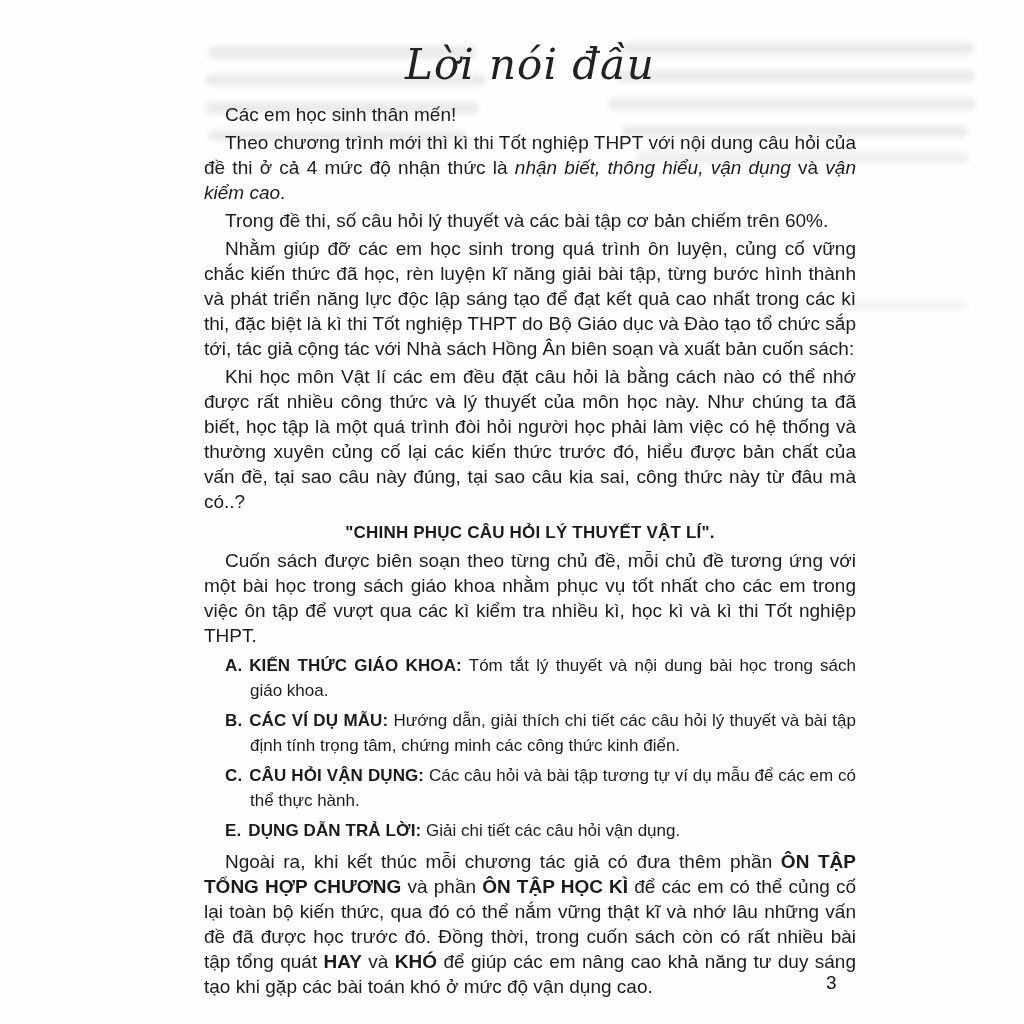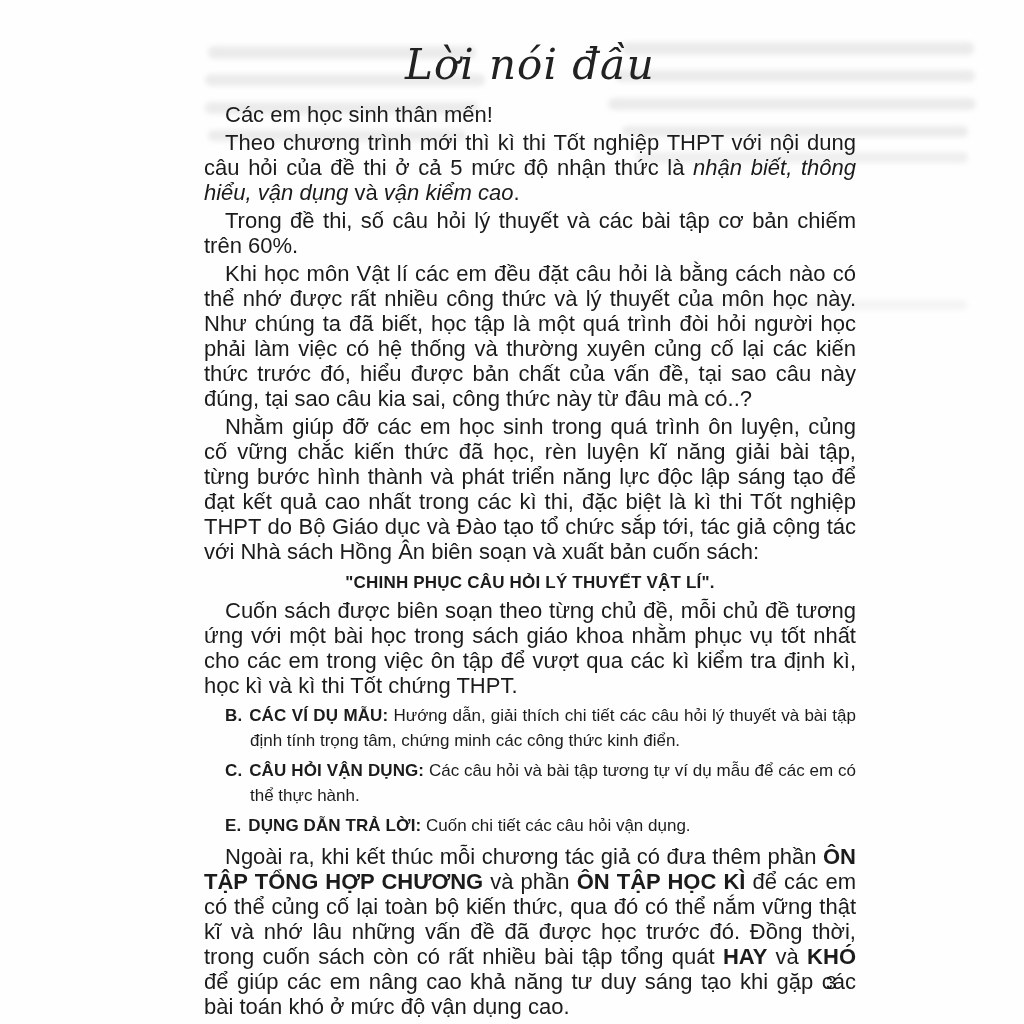--- a/index.html
+++ b/index.html
@@ -48,21 +48,21 @@
     font-style: italic;
     font-weight: 400;
     font-size: 42px;
     line-height: 58px;
     letter-spacing: 1px;
     text-align: center;
     color: #222;
     margin: 0 0 8px 0;
   }
   .para {
-    font-size: 22px;
+    font-size: 19px;
     line-height: 25px;
     text-align: justify;
     text-indent: 21px;
     margin: 3px 0 0 0;
   }
   .para i { }
   .book-title {
     font-size: 17px;
     line-height: 25px;
     font-weight: bold;
@@ -105,40 +105,41 @@
   <div class="bleed br4"></div>
   <div class="bleed br5"></div>
   <div class="bleed br6"></div>
 
   <div class="content">
 
     <h1 class="title">Lời nói đầu</h1>
 
     <p class="para">Các em học sinh thân mến!</p>
 
-    <p class="para"><span>Theo chương trình mới thì kì thi Tốt nghiệp THPT với nội dung câu hỏi của đề thi ở cả 5 mức độ nhận thức là </span><i>nhận biết, thông hiểu, vận dụng</i><span> và </span><i>vận kiểm cao</i><span>.</span></p>
+    <p class="para"><span>Theo chương trình mới thì kì thi Tốt nghiệp THPT với nội dung câu hỏi của đề thi ở cả 4 mức độ nhận thức là </span><i>nhận biết, thông hiểu, vận dụng</i><span> và </span><i>vận kiểm cao</i><span>.</span></p>
 
     <p class="para">Trong đề thi, số câu hỏi lý thuyết và các bài tập cơ bản chiếm trên 60%.</p>
 
+    <p class="para">Nhằm giúp đỡ các em học sinh trong quá trình ôn luyện, củng cố vững chắc kiến thức đã học, rèn luyện kĩ năng giải bài tập, từng bước hình thành và phát triển năng lực độc lập sáng tạo để đạt kết quả cao nhất trong các kì thi, đặc biệt là kì thi Tốt nghiệp THPT do Bộ Giáo dục và Đào tạo tổ chức sắp tới, tác giả cộng tác với Nhà sách Hồng Ân biên soạn và xuất bản cuốn sách:</p>
+
     <p class="para">Khi học môn Vật lí các em đều đặt câu hỏi là bằng cách nào có thể nhớ được rất nhiều công thức và lý thuyết của môn học này. Như chúng ta đã biết, học tập là một quá trình đòi hỏi người học phải làm việc có hệ thống và thường xuyên củng cố lại các kiến thức trước đó, hiểu được bản chất của vấn đề, tại sao câu này đúng, tại sao câu kia sai, công thức này từ đâu mà có..?</p>
-
-    <p class="para">Nhằm giúp đỡ các em học sinh trong quá trình ôn luyện, củng cố vững chắc kiến thức đã học, rèn luyện kĩ năng giải bài tập, từng bước hình thành và phát triển năng lực độc lập sáng tạo để đạt kết quả cao nhất trong các kì thi, đặc biệt là kì thi Tốt nghiệp THPT do Bộ Giáo dục và Đào tạo tổ chức sắp tới, tác giả cộng tác với Nhà sách Hồng Ân biên soạn và xuất bản cuốn sách:</p>
 
     <p class="book-title">"CHINH PHỤC CÂU HỎI LÝ THUYẾT VẬT LÍ".</p>
 
-    <p class="para">Cuốn sách được biên soạn theo từng chủ đề, mỗi chủ đề tương ứng với một bài học trong sách giáo khoa nhằm phục vụ tốt nhất cho các em trong việc ôn tập để vượt qua các kì kiểm tra định kì, học kì và kì thi Tốt chứng THPT.</p>
+    <p class="para">Cuốn sách được biên soạn theo từng chủ đề, mỗi chủ đề tương ứng với một bài học trong sách giáo khoa nhằm phục vụ tốt nhất cho các em trong việc ôn tập để vượt qua các kì kiểm tra nhiều kì, học kì và kì thi Tốt nghiệp THPT.</p>
 
 
+    <p class="item"><b class="lbl">A.</b><b>KIẾN THỨC GIÁO KHOA:</b> <span>Tóm tắt lý thuyết và nội dung bài học trong sách giáo khoa.</span></p>
 
     <p class="item"><b class="lbl">B.</b><b>CÁC VÍ DỤ MẪU:</b> <span>Hướng dẫn, giải thích chi tiết các câu hỏi lý thuyết và bài tập định tính trọng tâm, chứng minh các công thức kinh điển.</span></p>
 
     <p class="item"><b class="lbl">C.</b><b>CÂU HỎI VẬN DỤNG:</b> <span>Các câu hỏi và bài tập tương tự ví dụ mẫu để các em có thể thực hành.</span></p>
 
 
-    <p class="item"><b class="lbl">E.</b><b>DỤNG DẪN TRẢ LỜI:</b> <span>Cuốn chi tiết các câu hỏi vận dụng.</span></p>
+    <p class="item"><b class="lbl">E.</b><b>DỤNG DẪN TRẢ LỜI:</b> <span>Giải chi tiết các câu hỏi vận dụng.</span></p>
 
     <p class="para closing"><span>Ngoài ra, khi kết thúc mỗi chương tác giả có đưa thêm phần </span><b>ÔN TẬP TỔNG HỢP CHƯƠNG</b><span> và phần </span><b>ÔN TẬP HỌC KÌ</b><span> để các em có thể củng cố lại toàn bộ kiến thức, qua đó có thể nắm vững thật kĩ và nhớ lâu những vấn đề đã được học trước đó. Đồng thời, trong cuốn sách còn có rất nhiều bài tập tổng quát </span><b>HAY</b><span> và </span><b>KHÓ</b><span> để giúp các em nâng cao khả năng tư duy sáng tạo khi gặp các bài toán khó ở mức độ vận dụng cao.</span></p>
 
   </div>
 
   <div class="pagenum">3</div>
 
 </div>
 
 </body></html>

